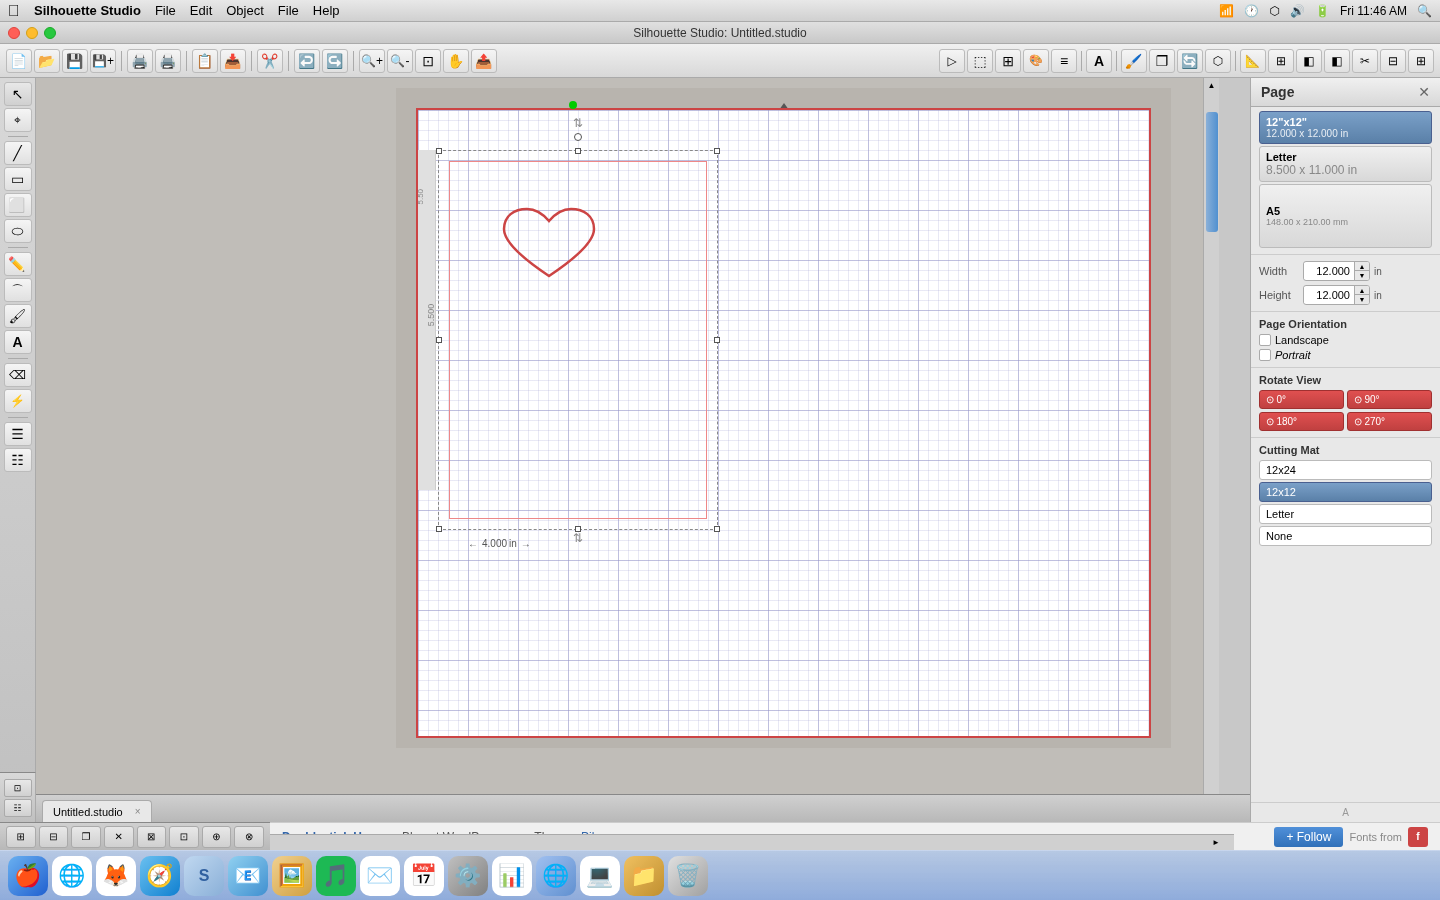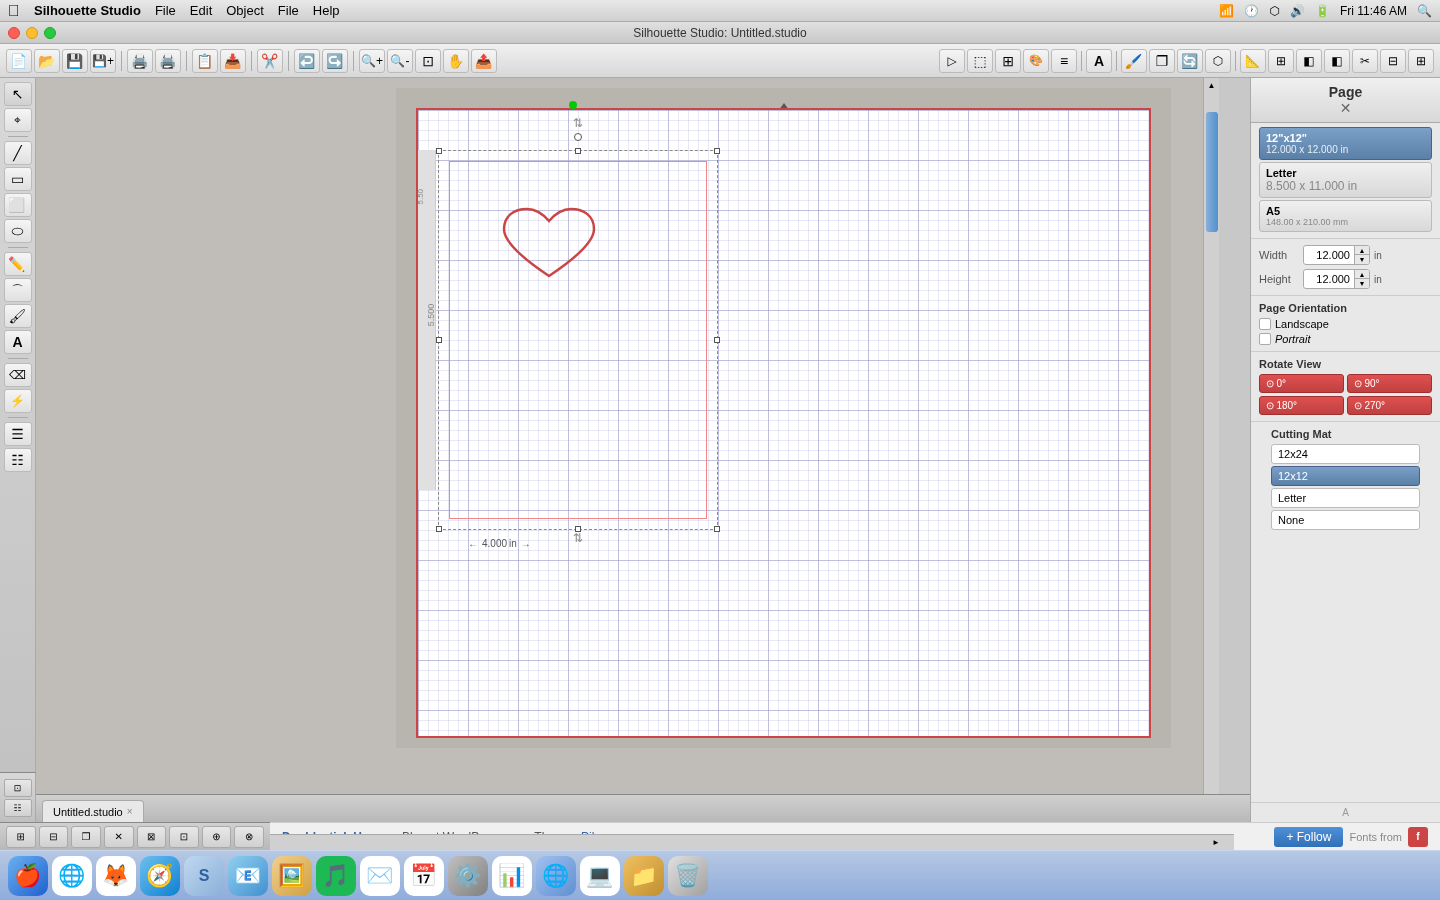--- a/index.html
+++ b/index.html
@@ -163,36 +163,36 @@
   <div style="position:absolute;right:0;top:0;width:16px;height:100%;background:#d0d0d0;border-left:1px solid #aaa;display:flex;flex-direction:column;align-items:center;">
     <div style="width:14px;height:14px;display:flex;align-items:center;justify-content:center;font-size:8px;cursor:pointer;">▲</div>
     <div style="width:12px;height:120px;margin-top:20px;background:linear-gradient(to right,#8ab0d8,#5090d0);border-radius:3px;cursor:pointer;"></div>
     <div style="flex:1;"></div>
     <div style="width:14px;height:14px;display:flex;align-items:center;justify-content:center;font-size:8px;cursor:pointer;">▼</div>
   </div>
 </div>
 
 <div style="position:absolute;top:78px;right:0;width:190px;height:calc(900px - 78px - 78px);background:#e8e8e8;border-left:1px solid #aaa;display:flex;flex-direction:column;overflow-y:auto;z-index:100;">
 
-  <div style="padding:6px 10px;background:linear-gradient(to bottom,#f0f0f0,#d8d8d8);border-bottom:1px solid #aaa;display:flex;align-items:center;justify-content:space-between;flex-shrink:0;flex-direction:column;">
+  <div style="padding:6px 10px;background:linear-gradient(to bottom,#f0f0f0,#d8d8d8);border-bottom:1px solid #aaa;display:flex;align-items:center;justify-content:space-between;flex-shrink:0;">
     <span style="font-size:14px;font-weight:600;color:#333;">Page</span>
     <span style="cursor:pointer;font-size:14px;color:#666;">✕</span>
   </div>
 
 
   <div style="padding:4px 8px;border-bottom:1px solid #ccc;">
     <div style="padding:4px 6px;margin-bottom:2px;background:linear-gradient(to bottom,#7aa0c8,#5a80a8);border:1px solid #4a6090;border-radius:3px;color:white;font-size:11px;cursor:pointer;">
       <div style="font-weight:600;">12"x12"</div>
       <div style="font-size:10px;opacity:0.85;">12.000 x 12.000 in</div>
     </div>
     <div style="padding:4px 6px;margin-bottom:2px;background:linear-gradient(to bottom,#f0f0f0,#d8d8d8);border:1px solid #bbb;border-radius:3px;font-size:11px;cursor:pointer;">
       <div style="font-weight:600;">Letter</div>
       <div style="font-size:12px;color:#888;">8.500 x 11.000 in</div>
     </div>
-    <div style="padding:4px 6px;margin-bottom:2px;background:linear-gradient(to bottom,#f0f0f0,#d8d8d8);border:1px solid #bbb;border-radius:3px;font-size:11px;cursor:pointer;">
+    <div style="padding:20px 6px;margin-bottom:2px;background:linear-gradient(to bottom,#f0f0f0,#d8d8d8);border:1px solid #bbb;border-radius:3px;font-size:11px;cursor:pointer;">
       <div style="font-weight:600;">A5</div>
       <div style="font-size:9px;color:#888;">148.00 x 210.00 mm</div>
     </div>
   </div>
 
   <div style="padding:6px 8px;border-bottom:1px solid #ccc;">
     <div style="display:flex;align-items:center;gap:4px;margin-bottom:4px;">
       <span style="font-size:11px;color:#555;width:40px;">Width</span>
       <div style="display:flex;align-items:center;border:1px solid #aaa;border-radius:3px;overflow:hidden;background:white;">
         <input type="text" value="12.000" style="width: 50px; text-align: right; font-size: 11px; padding: 2px 4px; border: none; outline: none;">
@@ -244,34 +244,34 @@
         <span>180°</span>
       </div>
       <div style="padding:3px 6px;font-size:10px;border:1px solid #a03030;border-radius:3px;background:linear-gradient(to bottom,#e05050,#c04040);color:white;cursor:pointer;display:flex;align-items:center;gap:2px;">
         <span style="font-size:10px;">⊙</span>
         <span>270°</span>
       </div>
     </div>
   </div>
 
 
-  <div style="padding:6px 20px;">
+  <div style="padding:6px 8px;">
     <div style="font-size:11px;font-weight:600;color:#333;margin-bottom:4px;">Cutting Mat</div>
     <div style="padding:3px 6px;font-size:11px;border:1px solid #bbb;border-radius:3px;margin-bottom:2px;background:white;cursor:pointer;">12x24</div>
     <div style="padding:3px 6px;font-size:11px;border:1px solid #4a6090;border-radius:3px;margin-bottom:2px;background:linear-gradient(to bottom,#7aa0c8,#5a80a8);color:white;cursor:pointer;">12x12</div>
     <div style="padding:3px 6px;font-size:11px;border:1px solid #bbb;border-radius:3px;margin-bottom:2px;background:white;cursor:pointer;">Letter</div>
     <div style="padding:3px 6px;font-size:11px;border:1px solid #bbb;border-radius:3px;background:white;cursor:pointer;">None</div>
   </div>
 
   <div style="flex:1;"></div>
   <div style="padding:4px;text-align:center;font-size:10px;color:#999;border-top:1px solid #ccc;">A</div>
 </div>
 
 <div style="position:absolute;bottom:78px;left:36px;width:calc(1440px - 36px - 190px);height:28px;background:linear-gradient(to bottom,#d0d0d0,#b8b8b8);border-top:1px solid #888;display:flex;align-items:flex-end;padding:0 6px;gap:2px;z-index:100;">
-  <div style="height:22px;padding:0 10px;background:#e8e8e8;border:1px solid #aaa;border-bottom:none;border-radius:4px 4px 0 0;font-size:11px;display:flex;align-items:center;gap:4px;cursor:pointer;">
+  <div style="height:22px;padding:0 10px;background:#e8e8e8;border:1px solid #aaa;border-bottom:none;border-radius:4px 4px 0 0;font-size:11px;display:flex;align-items:center;gap:12px;cursor:pointer;">
     <span>Untitled.studio</span>
     <span style="font-size:10px;color:#888;cursor:pointer;">×</span>
   </div>
 </div>
 
 <div style="position:absolute;bottom:50px;left:36px;width:calc(1440px - 36px - 190px - 16px);height:16px;background:#d0d0d0;border-top:1px solid #aaa;display:flex;align-items:center;padding:0 14px;z-index:100;">
   <div style="font-size:8px;cursor:pointer;">◄</div>
   <div style="width:180px;height:10px;border-radius:5px;background:linear-gradient(to bottom,#7ab0e8,#5090d0);margin-left:10px;cursor:pointer;"></div>
   <div style="flex:1;"></div>
   <div style="font-size:8px;cursor:pointer;">►</div>

